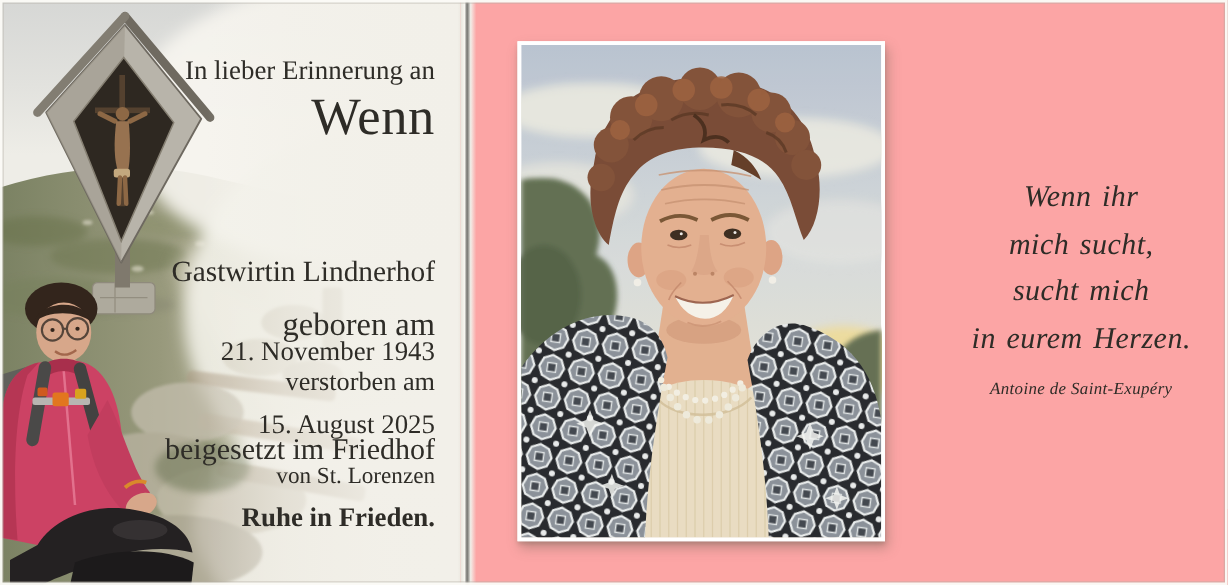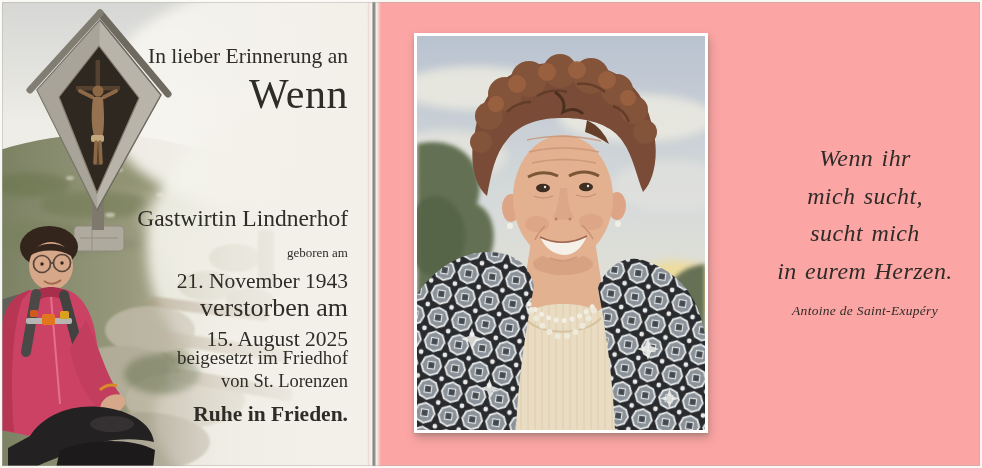--- a/index.html
+++ b/index.html
@@ -24,25 +24,25 @@
       #8f8e8a 47%, #7f7e7a 54%, #f2efe9 70%, rgba(242,240,233,0) 100%);
   }
   
   .left-text{position:absolute; left:0; top:0; width:348px; height:468px;}
   .lline{position:absolute; right:0; white-space:nowrap; line-height:1.05; text-align:right;}
   .l-intro      {top:45px;  font-size:21.5px;}
   .l-name1      {top:72px;  font-size:42px; letter-spacing:.5px;}
   .l-name2      {top:111px; font-size:42px; letter-spacing:.5px;}
   .l-maiden     {top:166px; font-size:27px;}
   .l-occ        {top:206px; font-size:23.5px;margin-left:16px;}
-  .l-bornlab    {top:246px; font-size:13px;}
+  .l-bornlab    {top:246px; font-size:26px;}
   .l-borndate   {top:270px; font-size:21.5px;}
-  .l-diedlab    {top:294px; font-size:26px;}
+  .l-diedlab    {top:294px; font-size:21px;}
   .l-dieddate   {top:328px; font-size:21.5px;}
-  .l-burial1    {top:348px; font-size:19px;}
+  .l-burial1    {top:348px; font-size:24px;}
   .l-burial2    {top:372px; font-size:18.5px;}
   .l-closing    {top:403px; font-size:21.5px;font-weight:bold;}
   
   .photo-frame{
     position:absolute; left:414px; top:33px; width:288px; height:394px;
     background:#fff; border:3px solid #fff;
     box-shadow: 2px 5px 9px rgba(104,95,78,.38), 0 2px 3px rgba(104,95,78,.25);
   }
   .photo-frame svg{display:block; width:100%; height:100%;}
   

